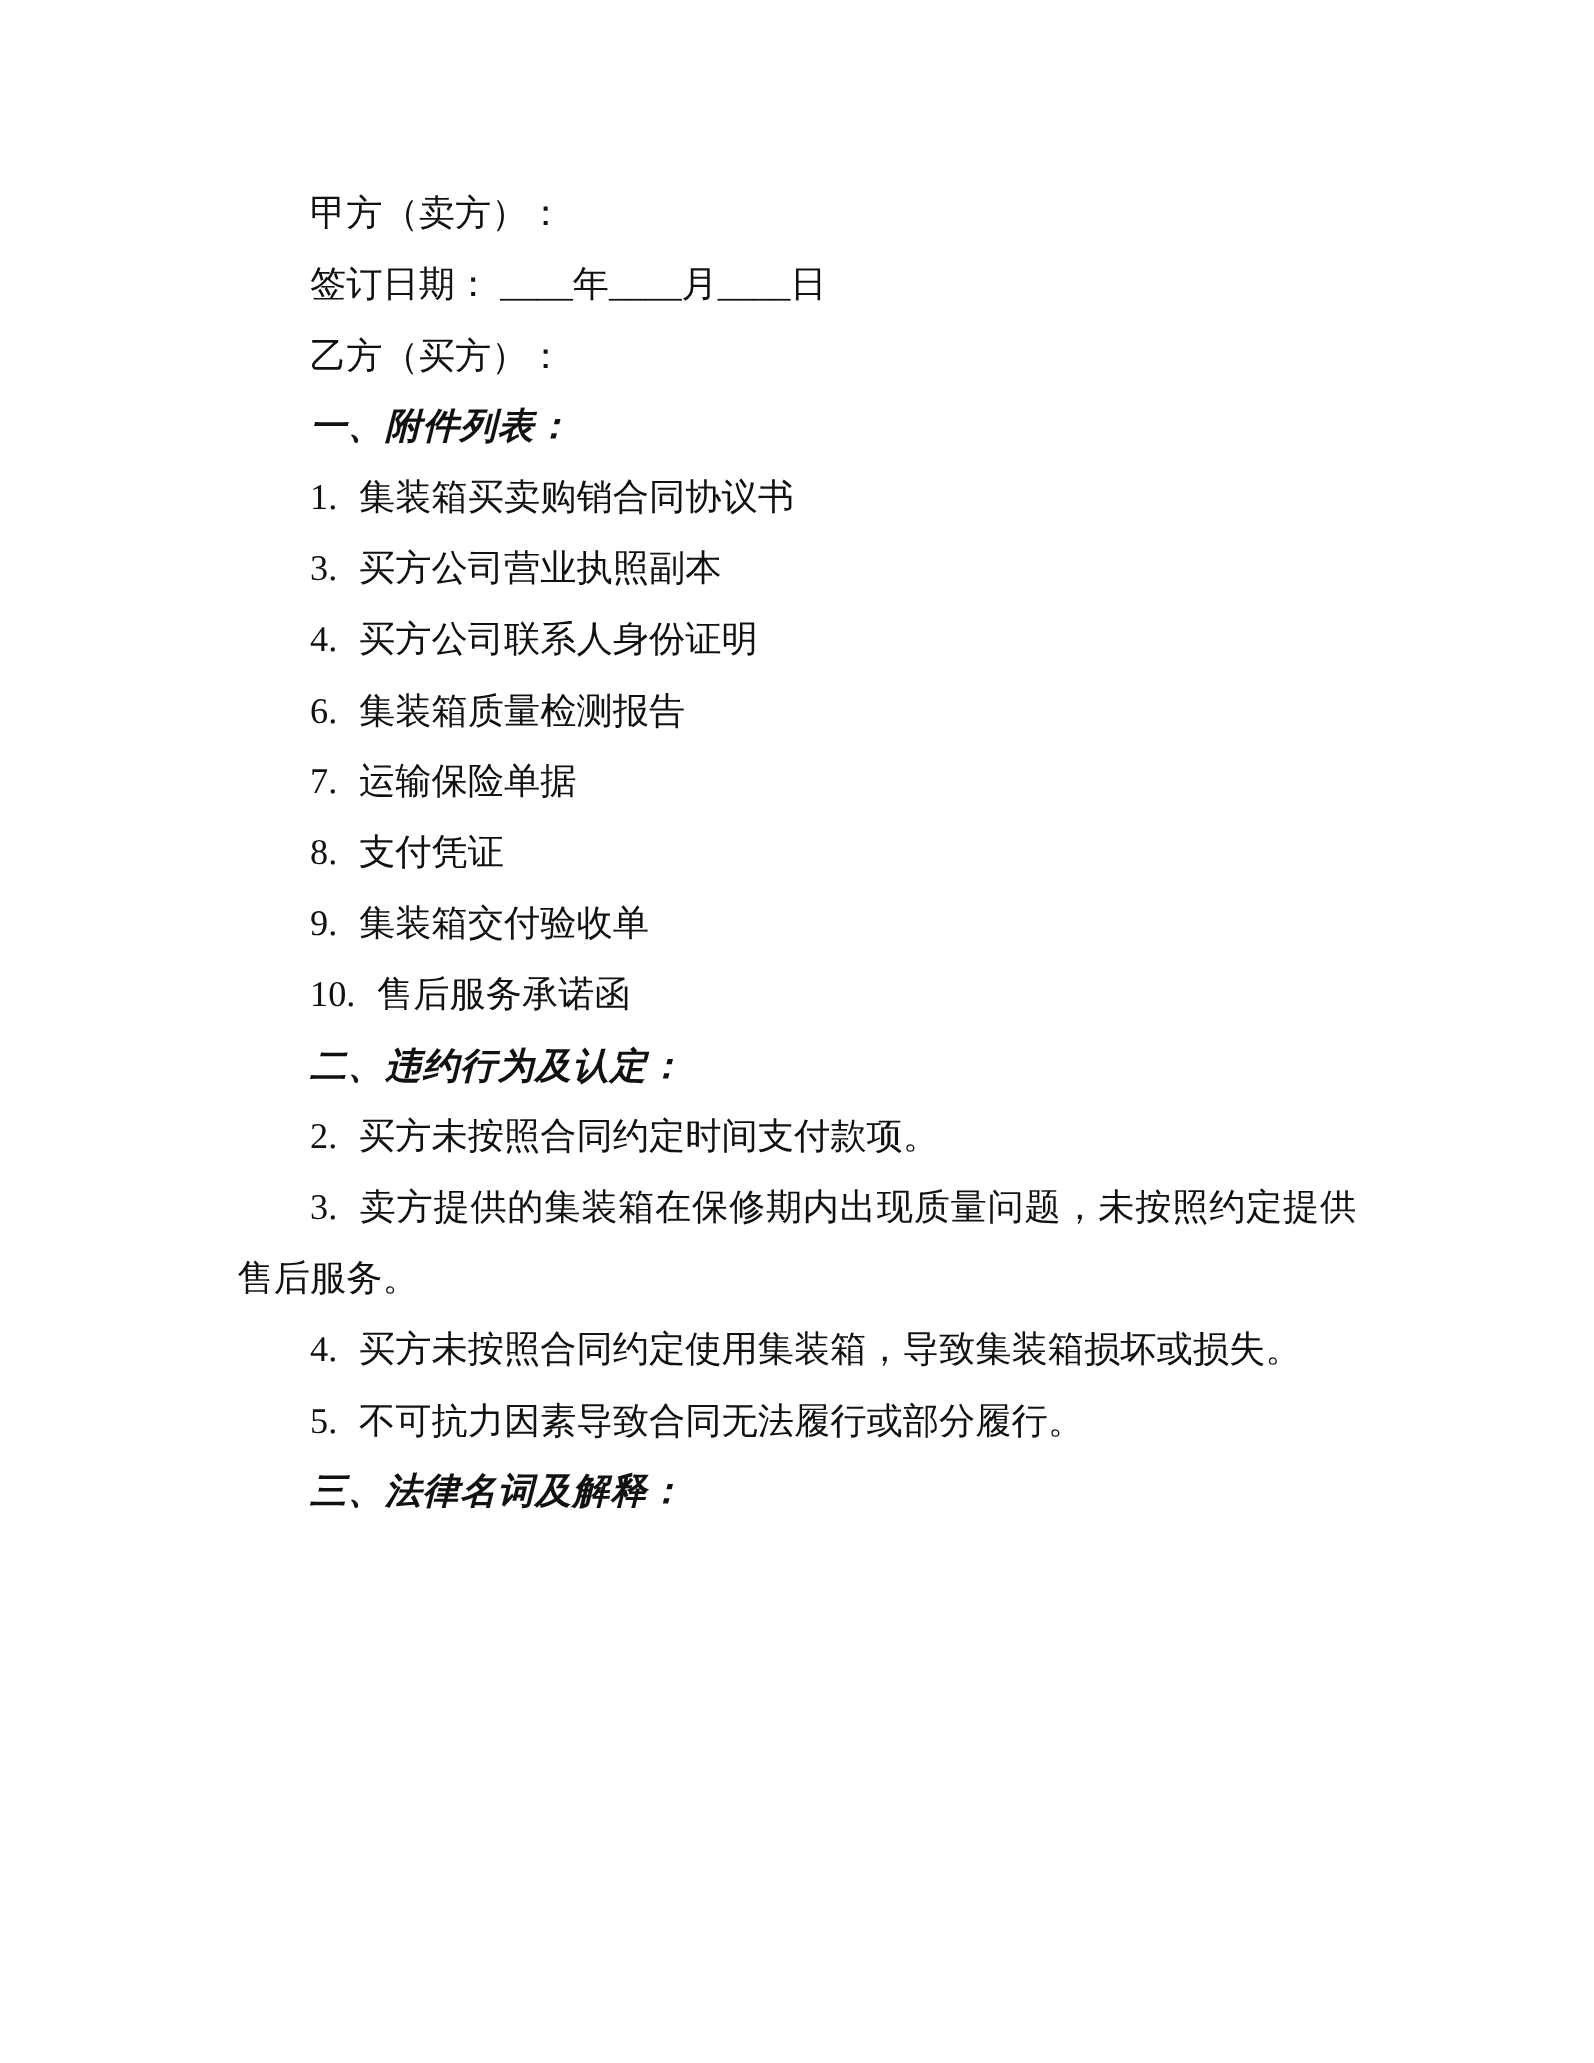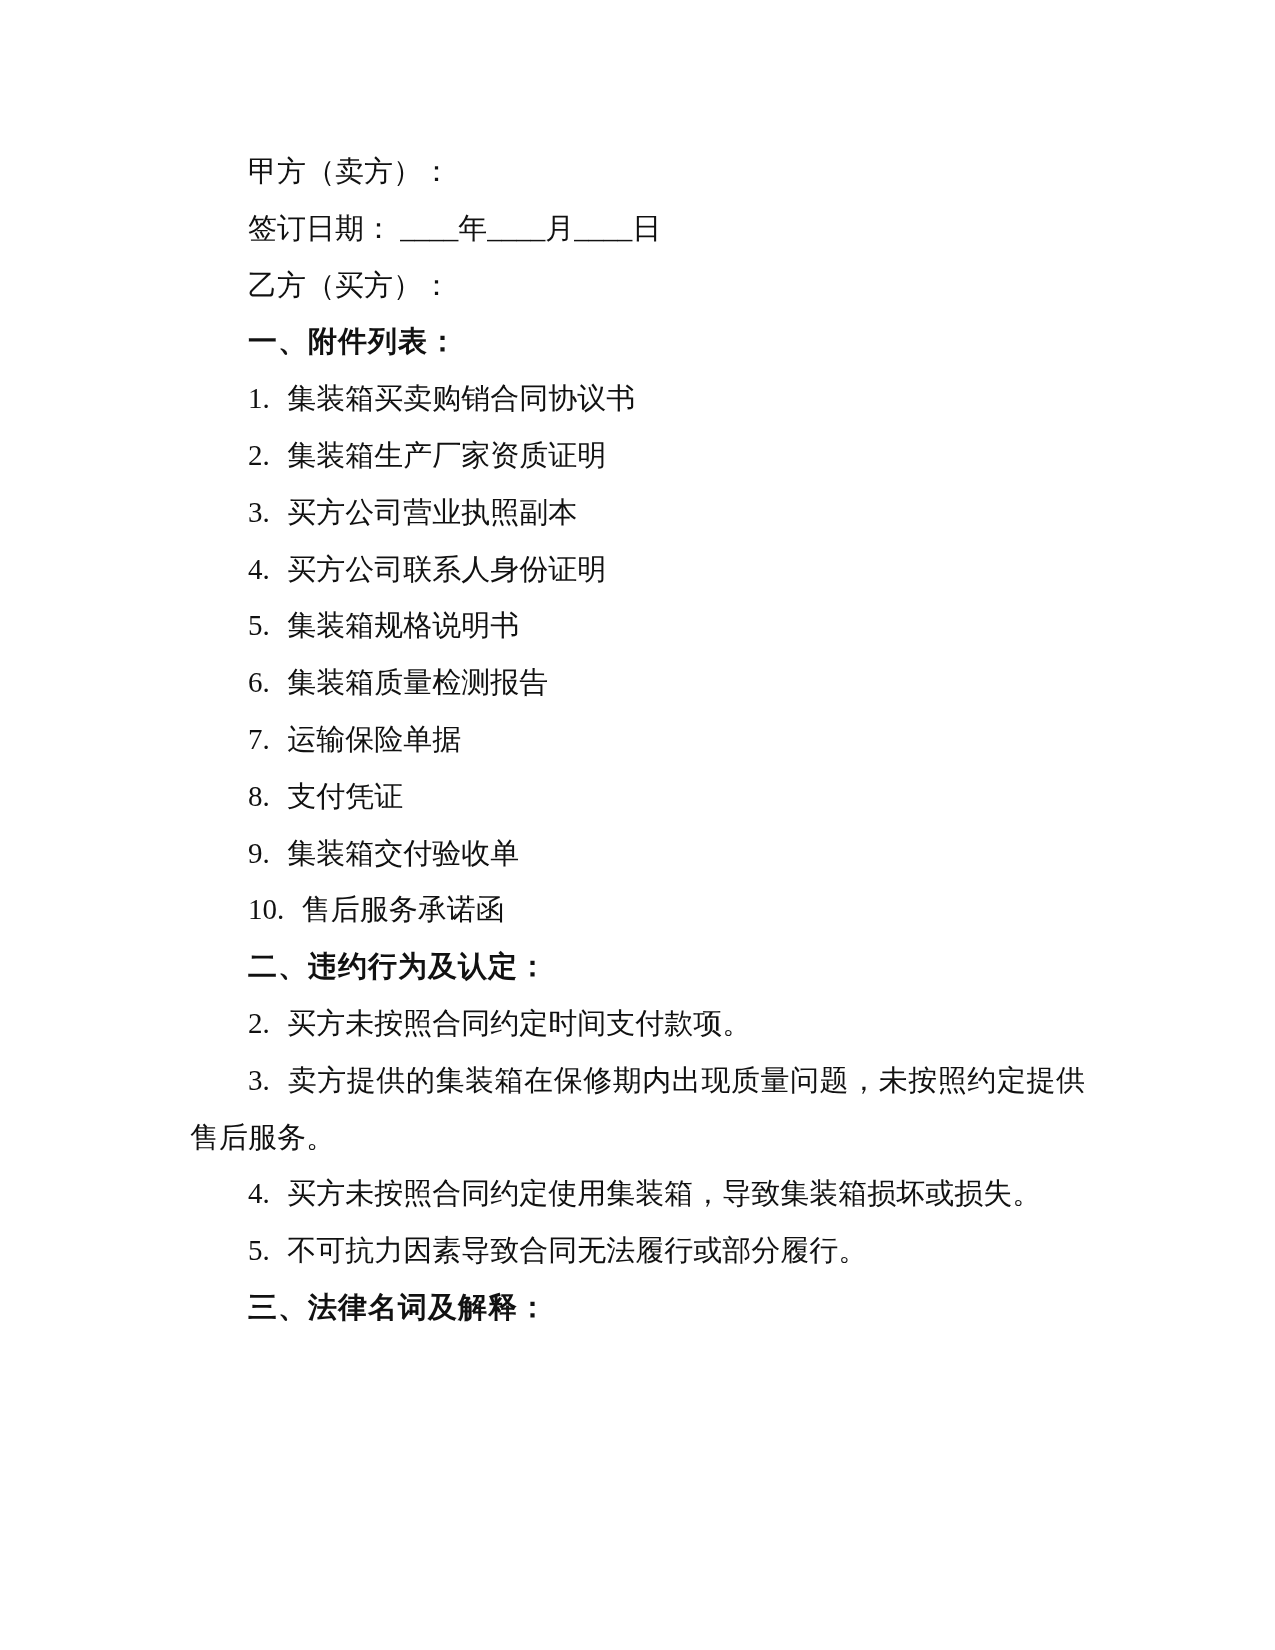--- a/index.html
+++ b/index.html
@@ -27,42 +27,41 @@
   .content p {
     margin: 0;
     padding: 0;
     text-indent: 2em;
     text-align: justify;
   }
   .heading {
     font-family: "Liberation Sans", "DejaVu Sans", sans-serif;
     font-weight: bold;
     letter-spacing: 1px;
+    font-style: italic;
   }
   .num {
     margin-right: 0.6em;
   }
 </style>
 </head>
 <body>
 
 <div class="page">
   <div class="content">
 
     <p>甲方（卖方）：</p>
     <p>签订日期： ____年____月____日</p>
     <p>乙方（买方）：</p>
 
     <p class="heading">一、附件列表：</p>
 
     <p><span class="num">1.</span><span>集装箱买卖购销合同协议书</span></p>
-    <p><span class="num">2.</span><span>集装箱生产厂家资质证明</span></p>
     <p><span class="num">3.</span><span>买方公司营业执照副本</span></p>
     <p><span class="num">4.</span><span>买方公司联系人身份证明</span></p>
-    <p><span class="num">5.</span><span>集装箱规格说明书</span></p>
     <p><span class="num">6.</span><span>集装箱质量检测报告</span></p>
     <p><span class="num">7.</span><span>运输保险单据</span></p>
     <p><span class="num">8.</span><span>支付凭证</span></p>
     <p><span class="num">9.</span><span>集装箱交付验收单</span></p>
     <p><span class="num">10.</span><span>售后服务承诺函</span></p>
 
     <p class="heading">二、违约行为及认定：</p>
 
     <p><span class="num">2.</span><span>买方未按照合同约定时间支付款项。</span></p>
     <p><span class="num">3.</span><span>卖方提供的集装箱在保修期内出现质量问题，未按照约定提供售后服务。</span></p>

